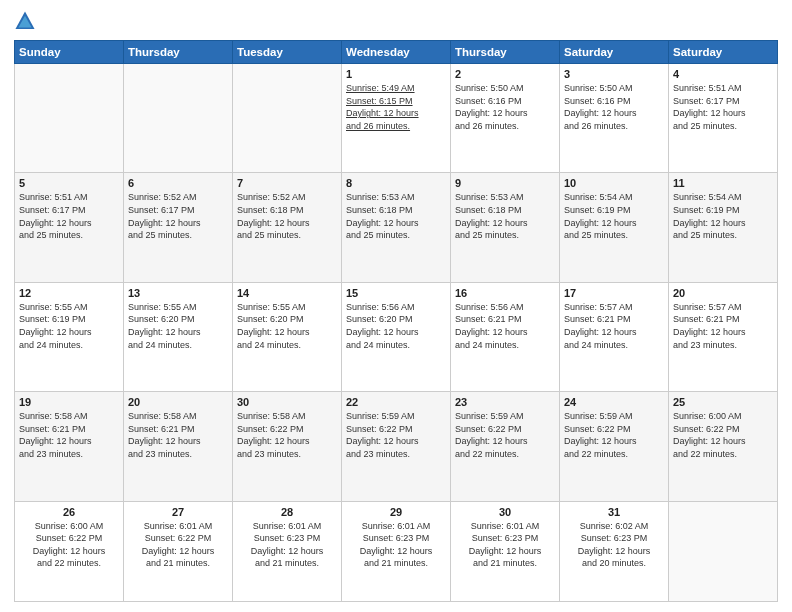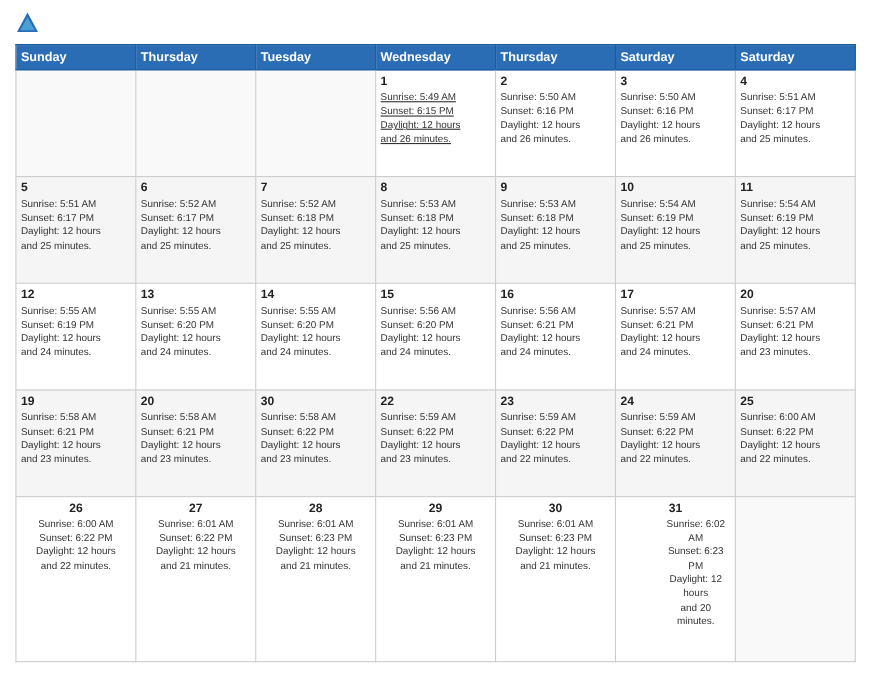--- a/index.html
+++ b/index.html
@@ -356,21 +356,21 @@
           </td>
           <td>
             <div class="day-num">30</div>
             <div class="day-info" style="white-space: pre-line;">Sunrise: 6:01 AM
 Sunset: 6:23 PM
 Daylight: 12 hours
 and 21 minutes.</div>
           </td>
           <td>
             <div class="day-num">31</div>
-            <div class="day-info" style="white-space: pre-line; margin-left: 37px;">Sunrise: 6:02 AM
+            <div class="day-info" style="white-space: pre-line;">Sunrise: 6:02 AM
 Sunset: 6:23 PM
 Daylight: 12 hours
 and 20 minutes.</div>
           </td>
           <td class="empty-cell"></td>
         </tr>
       </tbody>
   </table>
 </div>
 

